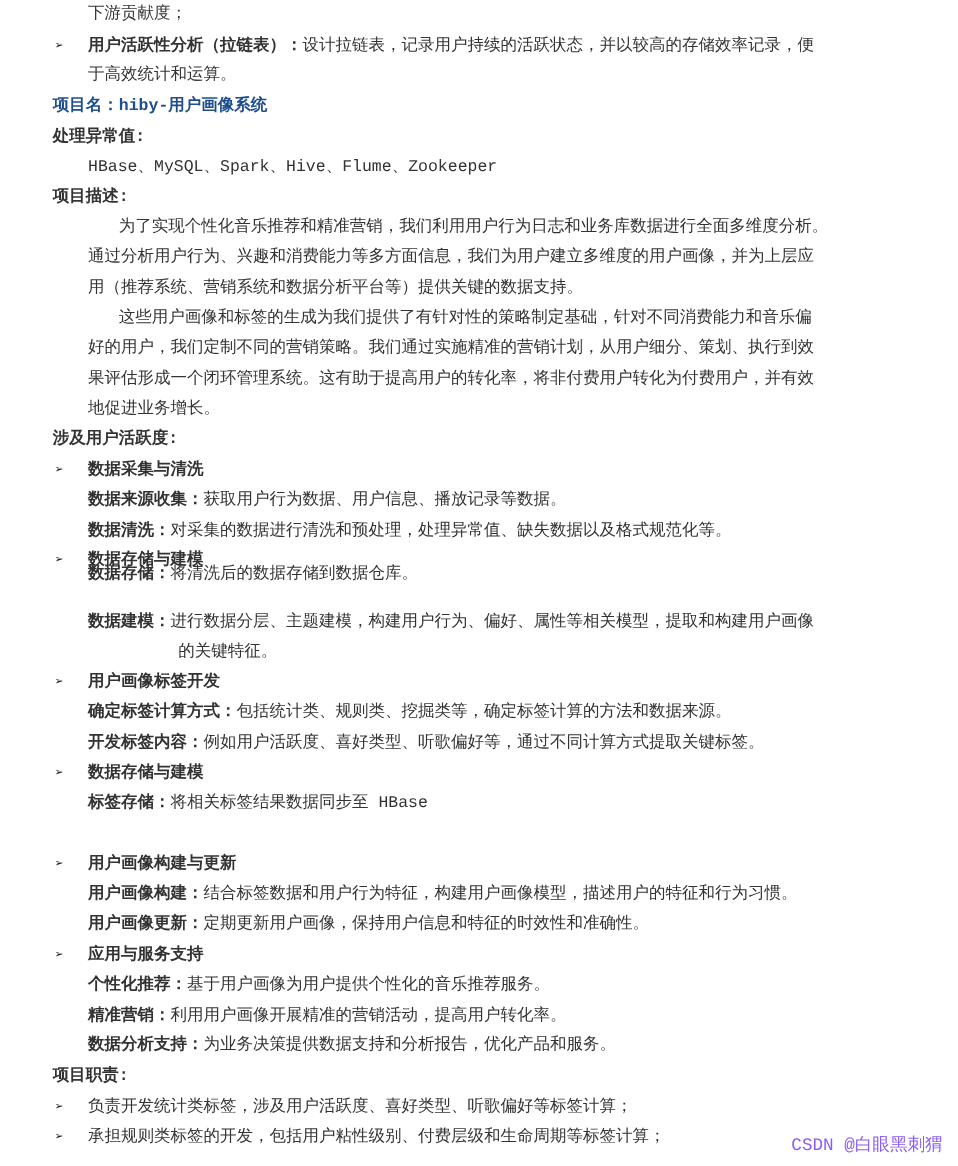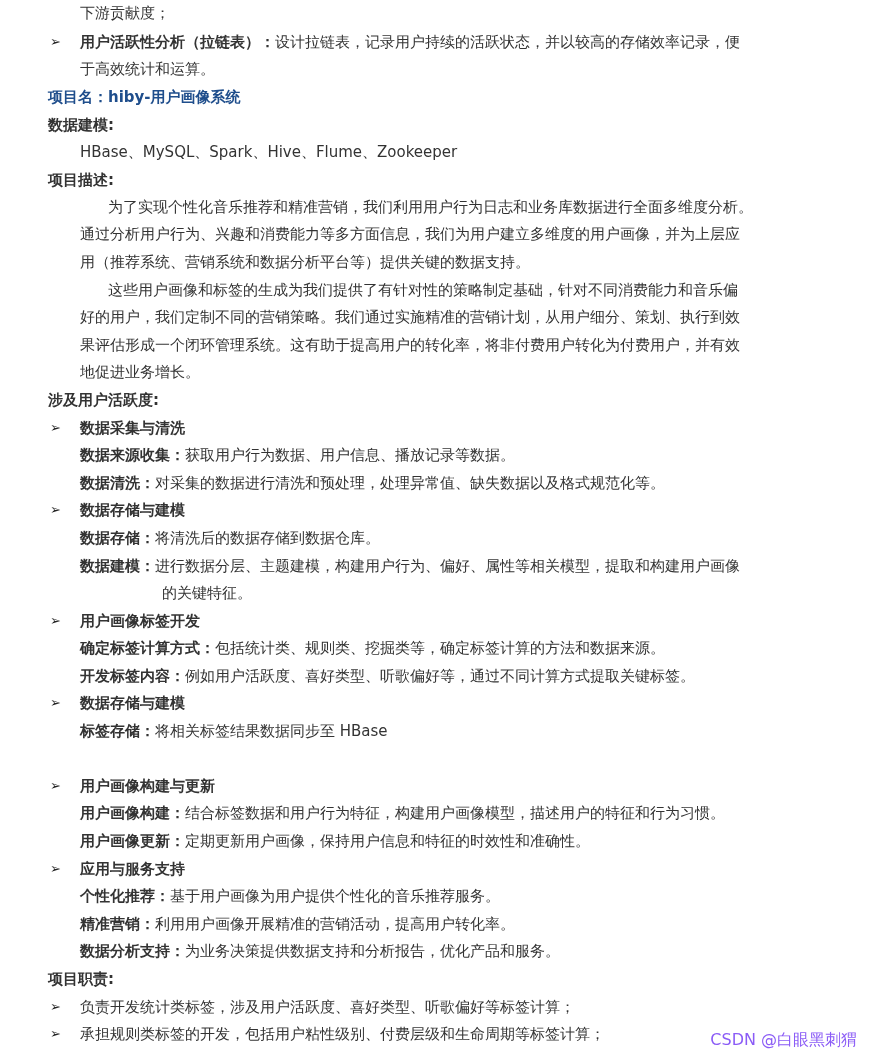--- a/index.html
+++ b/index.html
@@ -1,18 +1,18 @@
 <!DOCTYPE html>
 <html><head>
 <meta charset="utf-8">
 <style>
   html,body{margin:0;padding:0;background:#ffffff;}
   body{width:871px;height:1060px;overflow:hidden;position:relative;
     font-family:"DejaVu Sans","Liberation Sans",sans-serif;color:#333333;font-size:15px;}
-  .page{position:absolute;left:0;top:0;width:871px;height:748px;}
+  .page{position:absolute;left:0;top:0;width:871px;height:748px;font-family:Liberation Mono, monospace;}
   .line{position:absolute;white-space:nowrap;line-height:20px;height:22px;}
   .bold{font-weight:bold;}
   .blue{color:#1f4e8c;font-weight:bold;}
   .arrow{position:absolute;left:50px;font-size:13px;color:#222;}
   .ind1{left:80px;}
   .ind0{left:48px;text-align:right;}
   .ind2{left:108px;}
   .ind3{left:162px;}
   .watermark{position:absolute;right:14px;top:1030px;color:#8b5cf6;font-size:16px;white-space:nowrap;}
 </style>
@@ -24,42 +24,42 @@
   <div class="line ind1" style="top:3px">下游贡献度；</div>
 
   <span class="line arrow" style="top:32px">➢</span>
   <div class="line ind1" style="top:32px">
     <span class="bold">用户活跃性分析（拉链表）：</span><span>设计拉链表，记录用户持续的活跃状态，并以较高的存储效率记录，便</span>
   </div>
   <div class="line ind1" style="top:59px">于高效统计和运算。</div>
 
   <div class="line ind0 blue" style="top:87px">项目名：hiby-用户画像系统</div>
 
-  <div class="line ind0 bold" style="top:115px">数据建模:</div>
+  <div class="line ind0 bold" style="top:115px">处理异常值:</div>
   <div class="line ind1" style="top:142px">HBase、MySQL、Spark、Hive、Flume、Zookeeper</div>
 
   <div class="line ind0 bold" style="top:170px">项目描述:</div>
   <div class="line ind2" style="top:197px">为了实现个性化音乐推荐和精准营销，我们利用用户行为日志和业务库数据进行全面多维度分析。</div>
   <div class="line ind1" style="top:224px">通过分析用户行为、兴趣和消费能力等多方面信息，我们为用户建立多维度的用户画像，并为上层应</div>
   <div class="line ind1" style="top:252px">用（推荐系统、营销系统和数据分析平台等）提供关键的数据支持。</div>
   <div class="line ind2" style="top:280px">这些用户画像和标签的生成为我们提供了有针对性的策略制定基础，针对不同消费能力和音乐偏</div>
   <div class="line ind1" style="top:307px">好的用户，我们定制不同的营销策略。我们通过实施精准的营销计划，从用户细分、策划、执行到效</div>
   <div class="line ind1" style="top:335px">果评估形成一个闭环管理系统。这有助于提高用户的转化率，将非付费用户转化为付费用户，并有效</div>
   <div class="line ind1" style="top:362px">地促进业务增长。</div>
 
   <div class="line ind0 bold" style="top:390px">涉及用户活跃度:</div>
 
   <span class="line arrow" style="top:418px">➢</span>
   <div class="line ind1 bold" style="top:418px">数据采集与清洗</div>
   <div class="line ind1" style="top:445px"><span class="bold">数据来源收集：</span><span>获取用户行为数据、用户信息、播放记录等数据。</span></div>
   <div class="line ind1" style="top:473px"><span class="bold">数据清洗：</span><span>对采集的数据进行清洗和预处理，处理异常值、缺失数据以及格式规范化等。</span></div>
 
   <span class="line arrow" style="top:500px">➢</span>
   <div class="line ind1 bold" style="top:500px">数据存储与建模</div>
-  <div class="line ind1" style="top:528px"><span class="bold">数据存储：</span><span>将清洗后的数据存储到数据仓库。</span></div>
+  <div class="line ind1" style="top:512px"><span class="bold">数据存储：</span><span>将清洗后的数据存储到数据仓库。</span></div>
   <div class="line ind1" style="top:556px"><span class="bold">数据建模：</span><span>进行数据分层、主题建模，构建用户行为、偏好、属性等相关模型，提取和构建用户画像</span></div>
   <div class="line ind3" style="top:583px">的关键特征。</div>
 
   <span class="line arrow" style="top:611px">➢</span>
   <div class="line ind1 bold" style="top:611px">用户画像标签开发</div>
   <div class="line ind1" style="top:638px"><span class="bold">确定标签计算方式：</span><span>包括统计类、规则类、挖掘类等，确定标签计算的方法和数据来源。</span></div>
   <div class="line ind1" style="top:666px"><span class="bold">开发标签内容：</span><span>例如用户活跃度、喜好类型、听歌偏好等，通过不同计算方式提取关键标签。</span></div>
 
   <span class="line arrow" style="top:693px">➢</span>
   <div class="line ind1 bold" style="top:693px">数据存储与建模</div>

